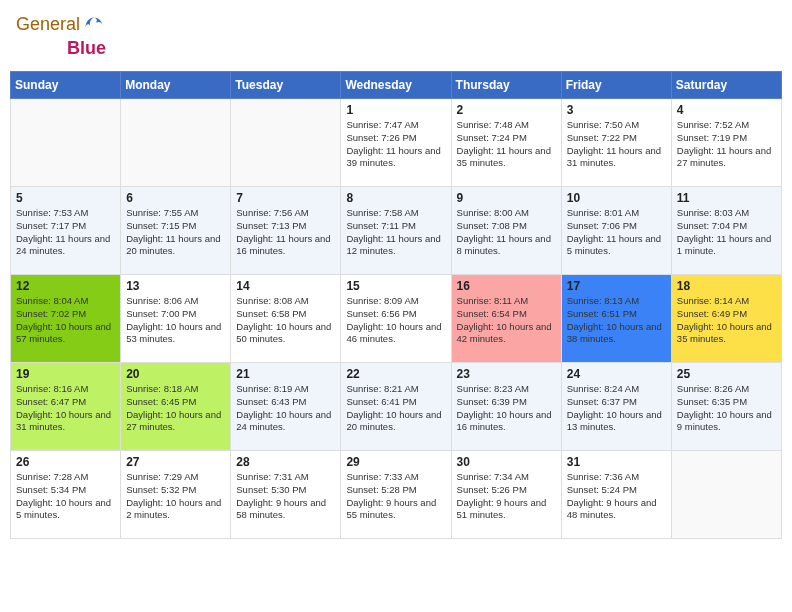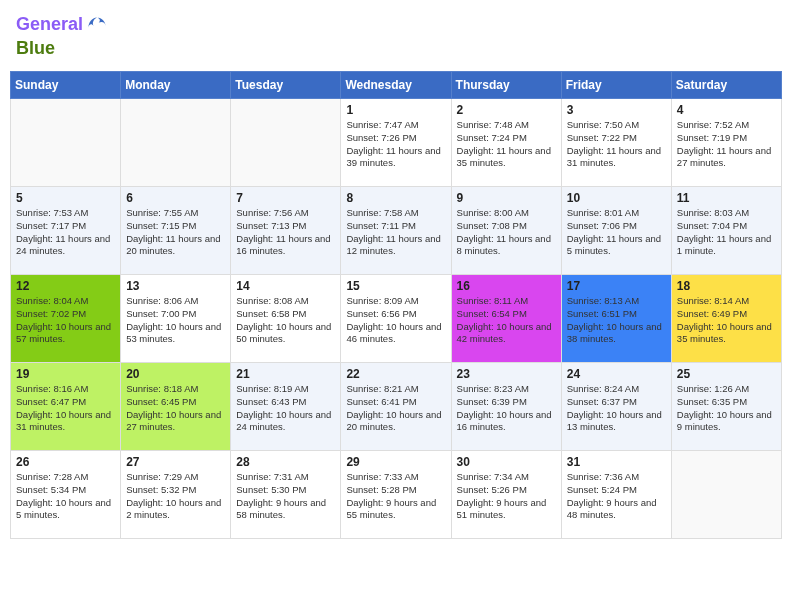--- a/index.html
+++ b/index.html
@@ -86,26 +86,26 @@
       background: #f9f9f9 !important;
     }
   </style>
 </head>
 <body>
 
 <div class="header">
   <div class="logo">
     <div>
       <div>
-        <span style="font-size:18px;font-weight:bold;color:#8b5cf6;">General</span><svg class="logo-icon" viewBox="0 0 28 28" style="display:inline-block;vertical-align:middle;margin-left:2px;">
+        <span style="font-size:18px;font-weight:normal;color:#a16207;">General</span><svg class="logo-icon" viewBox="0 0 28 28" style="display:inline-block;vertical-align:middle;margin-left:2px;">
           <path d="M14 4 C18 4 24 8 24 14 C24 10 20 8 16 10 C20 6 14 4 14 4Z" fill="#3a6bc4"></path>
           <path d="M14 4 C10 6 8 10 10 14 C8 10 4 12 4 16 C4 10 8 4 14 4Z" fill="#3a6bc4"></path>
         </svg>
       </div>
-      <div style="font-size:18px;font-weight:bold;color:#4d7c0f;margin-left:0;">Blue</div>
+      <div style="font-size:18px;font-weight:bold;color:#be185d;margin-left:0;text-align:right;">Blue</div>
     </div>
   </div>
   <div class="month-title">
     <h1></h1>
     <h2></h2>
   </div>
 </div>
 
 <table class="calendar">
   <thead>
@@ -211,21 +211,21 @@
           <div class="day-info" style="white-space: pre-line;">Sunrise: 8:08 AM
 Sunset: 6:58 PM
 Daylight: 10 hours and 50 minutes.</div>
         </td>
         <td style="background: rgb(255, 255, 255);">
           <div class="day-number">15</div>
           <div class="day-info" style="white-space: pre-line;">Sunrise: 8:09 AM
 Sunset: 6:56 PM
 Daylight: 10 hours and 46 minutes.</div>
         </td>
-        <td style="background: #d946ef;">
+        <td style="background: #fca5a5;">
           <div class="day-number">16</div>
           <div class="day-info" style="white-space: pre-line;">Sunrise: 8:11 AM
 Sunset: 6:54 PM
 Daylight: 10 hours and 42 minutes.</div>
         </td>
         <td style="background: #3b82f6;">
           <div class="day-number">17</div>
           <div class="day-info" style="white-space: pre-line;">Sunrise: 8:13 AM
 Sunset: 6:51 PM
 Daylight: 10 hours and 38 minutes.</div>
@@ -269,21 +269,21 @@
 Daylight: 10 hours and 16 minutes.</div>
         </td>
         <td style="background: rgb(240, 244, 251);">
           <div class="day-number">24</div>
           <div class="day-info" style="white-space: pre-line;">Sunrise: 8:24 AM
 Sunset: 6:37 PM
 Daylight: 10 hours and 13 minutes.</div>
         </td>
         <td style="background: rgb(240, 244, 251);">
           <div class="day-number">25</div>
-          <div class="day-info" style="white-space: pre-line;">Sunrise: 1:26 AM
+          <div class="day-info" style="white-space: pre-line;">Sunrise: 8:26 AM
 Sunset: 6:35 PM
 Daylight: 10 hours and 9 minutes.</div>
         </td>
       </tr>
       <tr>
         <td style="background: rgb(255, 255, 255);">
           <div class="day-number">26</div>
           <div class="day-info" style="white-space: pre-line;">Sunrise: 7:28 AM
 Sunset: 5:34 PM
 Daylight: 10 hours and 5 minutes.</div>

